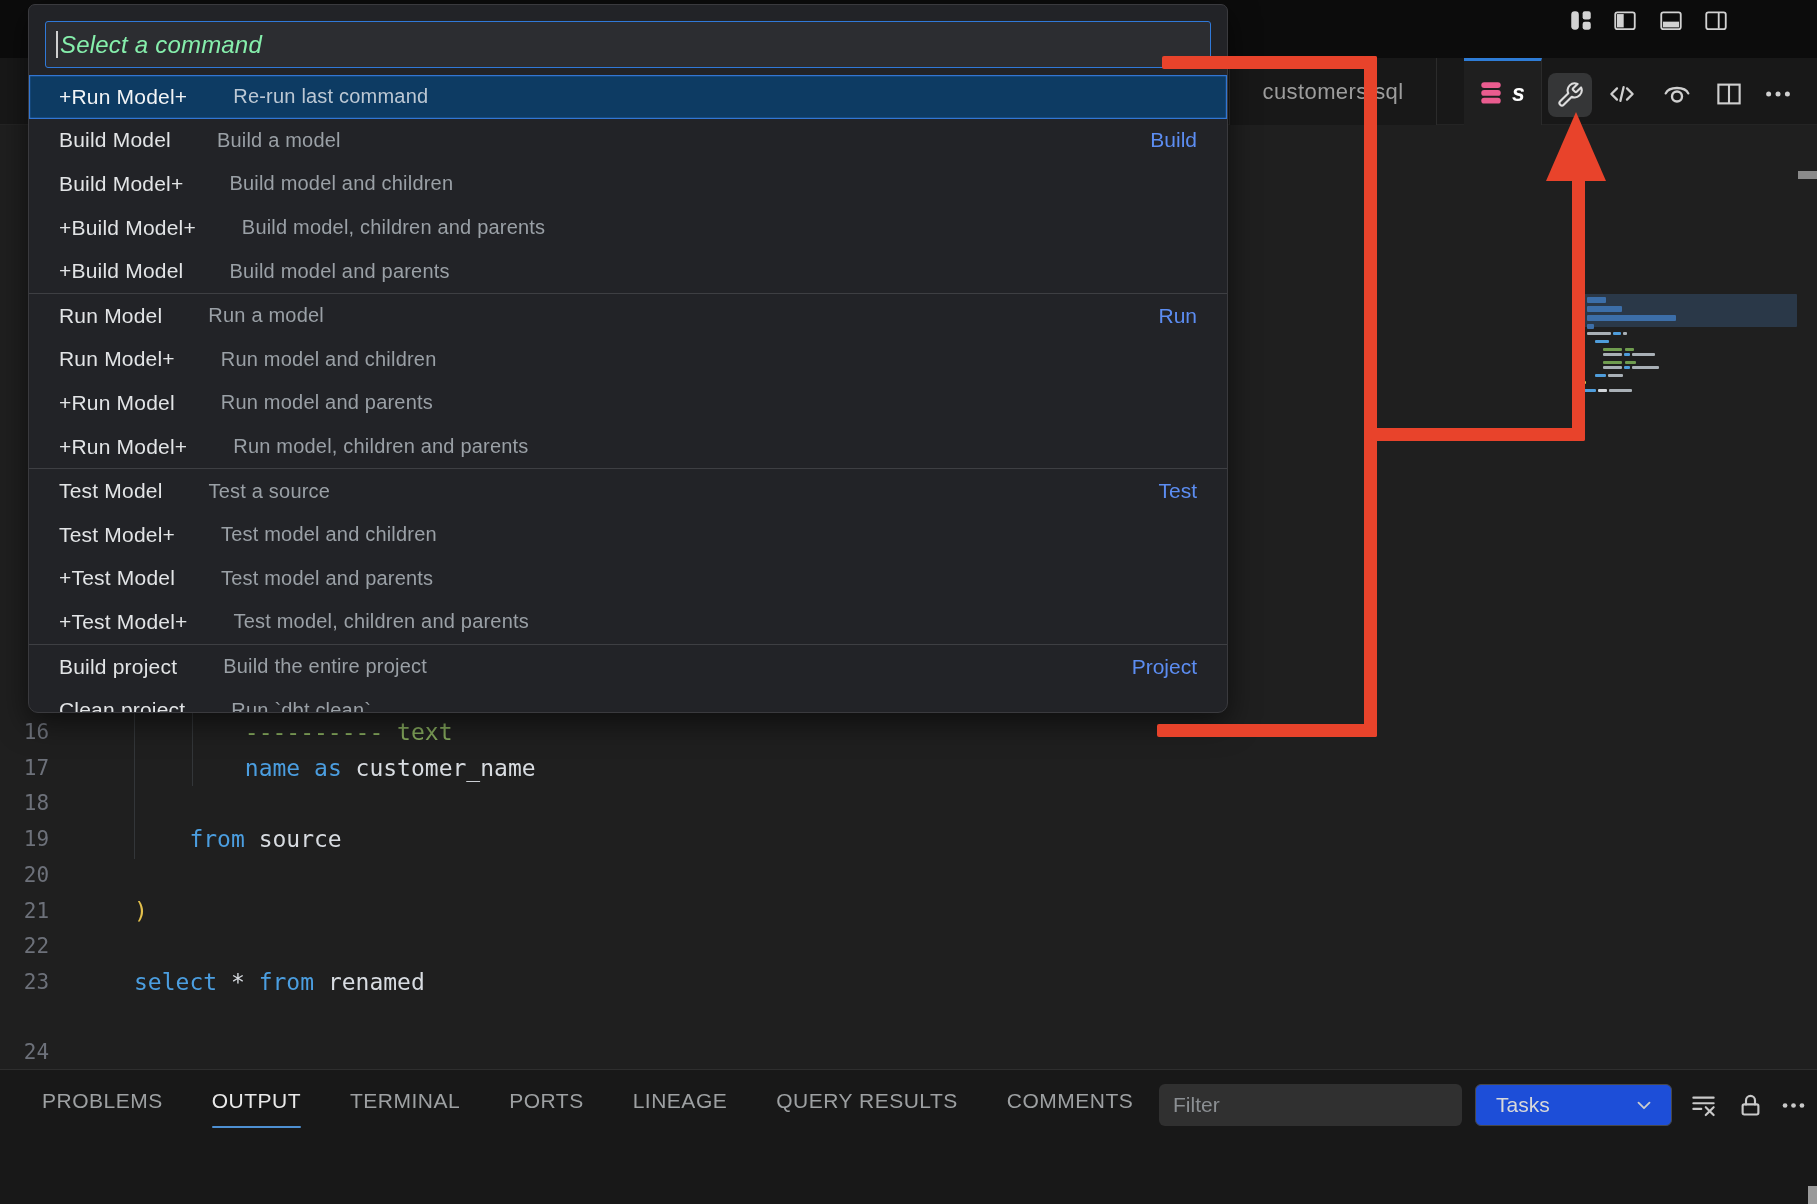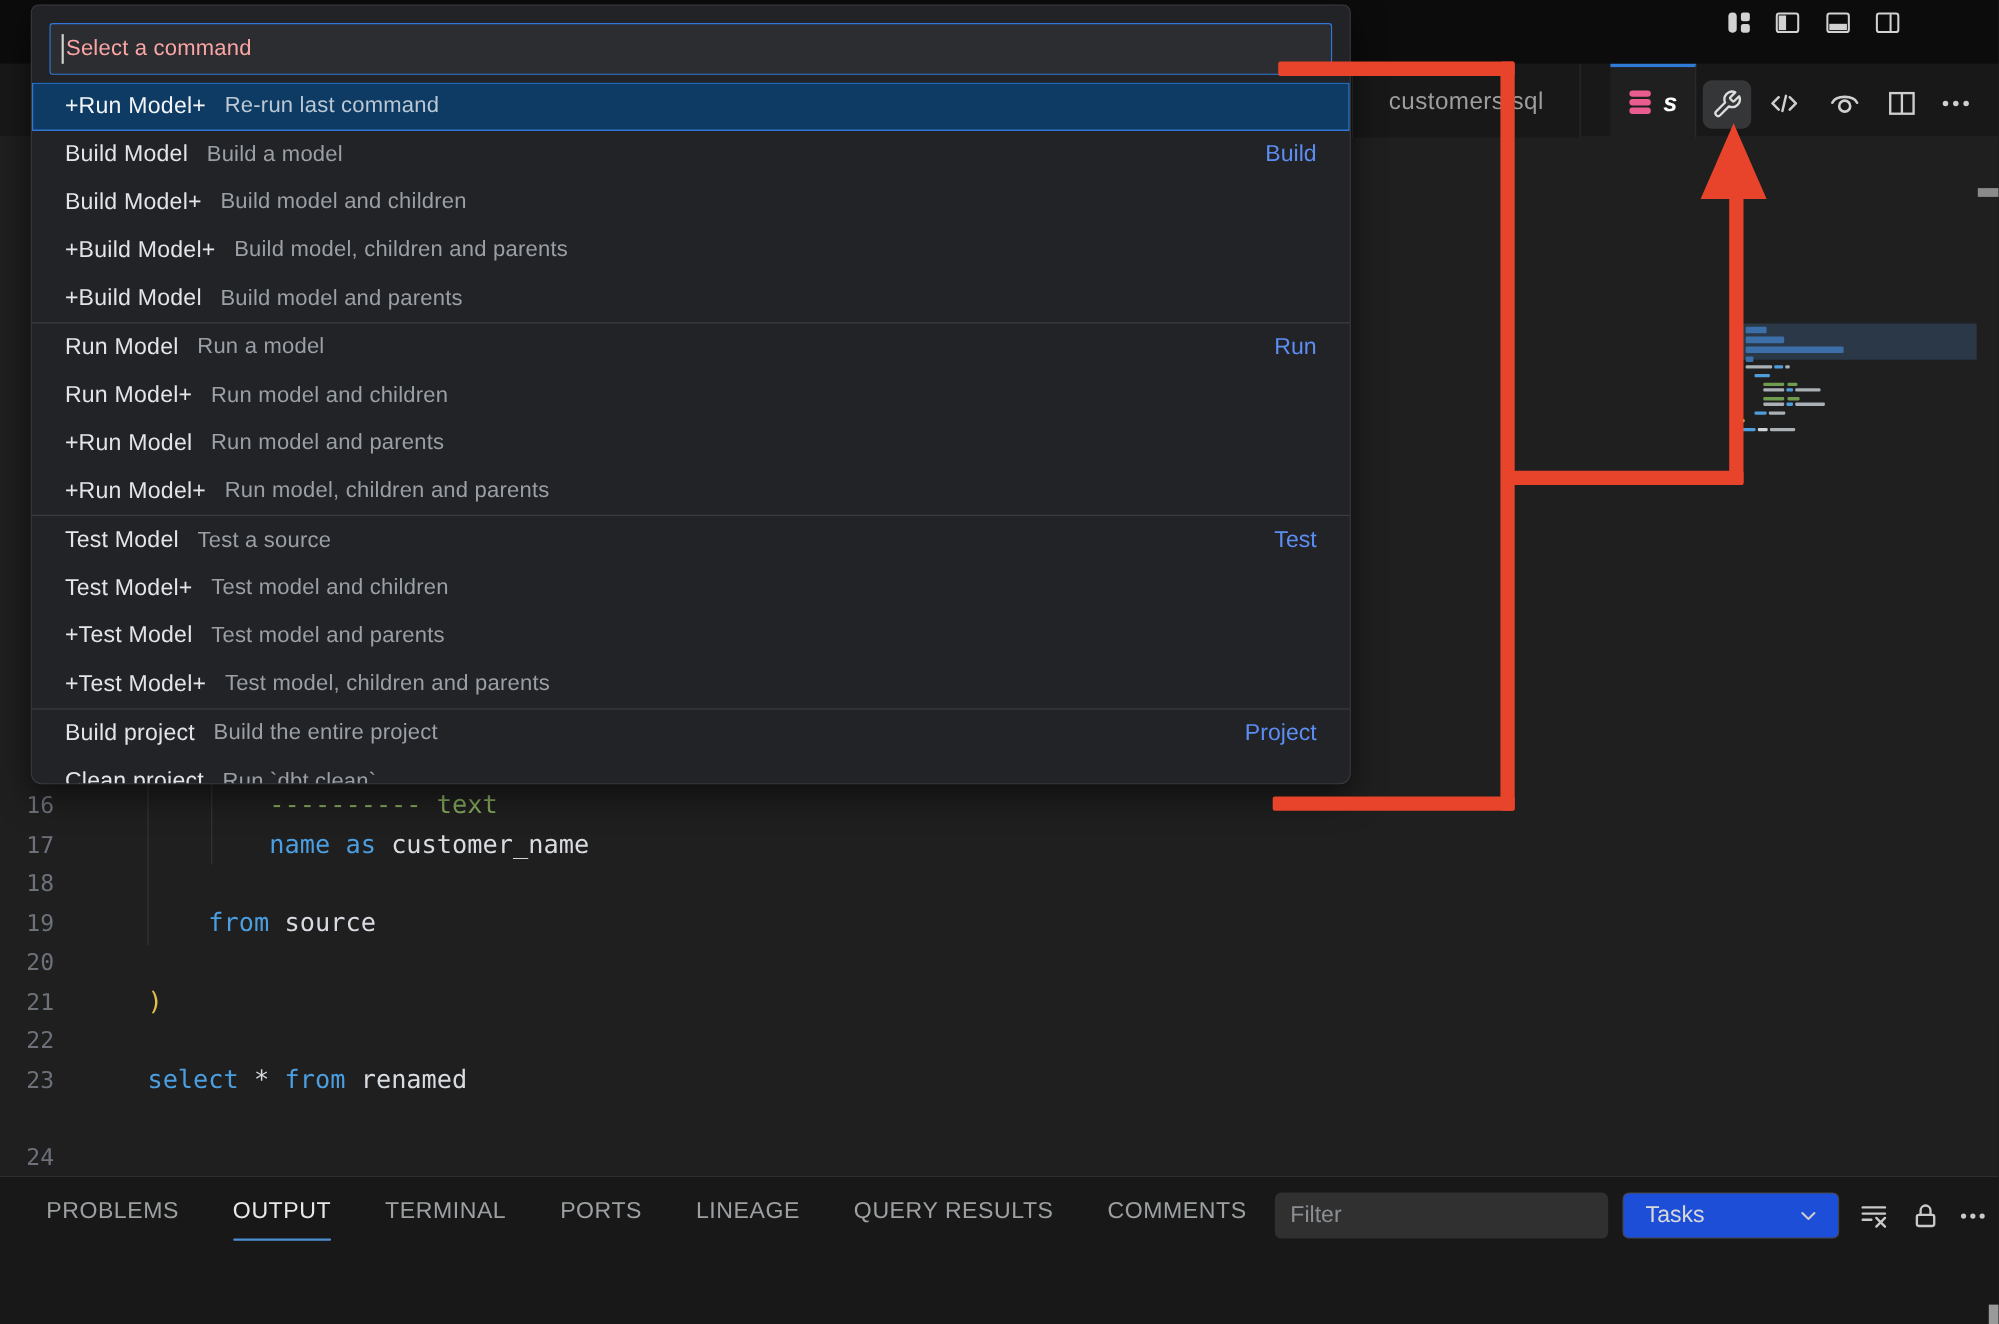--- a/index.html
+++ b/index.html
@@ -40,23 +40,23 @@
   .minimap { position:absolute; left:1582px; top:169px; width:215px; height:150px; }
   .mm-seg { position:absolute; border-radius:1px; }
   .scroll-thumb { position:absolute; background:#8a8a8a; }
 
   
   .palette { position:absolute; left:28px; top:4px; width:1200px; height:709px; background:#222327; border:1px solid #3a3a3e;
              border-radius:7px 7px 10px 10px; box-shadow:0 10px 30px rgba(0,0,0,.55); overflow:hidden; z-index:40; }
   .qp-input { margin:16px 16px 7px 16px; height:47px; background:#2c2d31; border:1.5px solid #3079d8; border-radius:3px;
               display:flex; align-items:center; padding:0 10px; cursor:text; }
   .qp-caret { width:2px; height:27px; background:#d0d0d0; margin-right:2px; }
-  .qp-placeholder { color:#fca5a5; font-size:20px; letter-spacing:.2px; }
+  .qp-placeholder { color:#86efac; font-size:24px; letter-spacing:.2px;font-style:italic; }
   .qp-list { }
-  .qp-row { height:43.6px; display:flex; align-items:center; padding:0 30px; cursor:pointer; }
+  .qp-row { height:43.6px; display:flex; align-items:center; padding:0 30px; cursor:pointer;gap:29px; }
   .qp-row .lbl { color:#e2e4e6; font-size:21px; letter-spacing:.2px; white-space:pre; }
   .qp-row .dsc { color:#9aa0a6; font-size:20px; margin-left:17px; letter-spacing:.2px; white-space:pre; }
   .qp-row .cat { margin-left:auto; color:#5c8df2; font-size:21px; }
   .qp-row.sel { background:#0d3b63; box-shadow:inset 0 0 0 1.2px #3276d2; }
   .qp-row.sel .lbl { color:#f2f4f6; }
   .qp-row.sel .dsc { color:#bcc8d4; }
   .qp-sep { height:1px; background:#3e3f43; }
 
   
   .annotation { position:absolute; left:0; top:0; z-index:60; pointer-events:none; }

